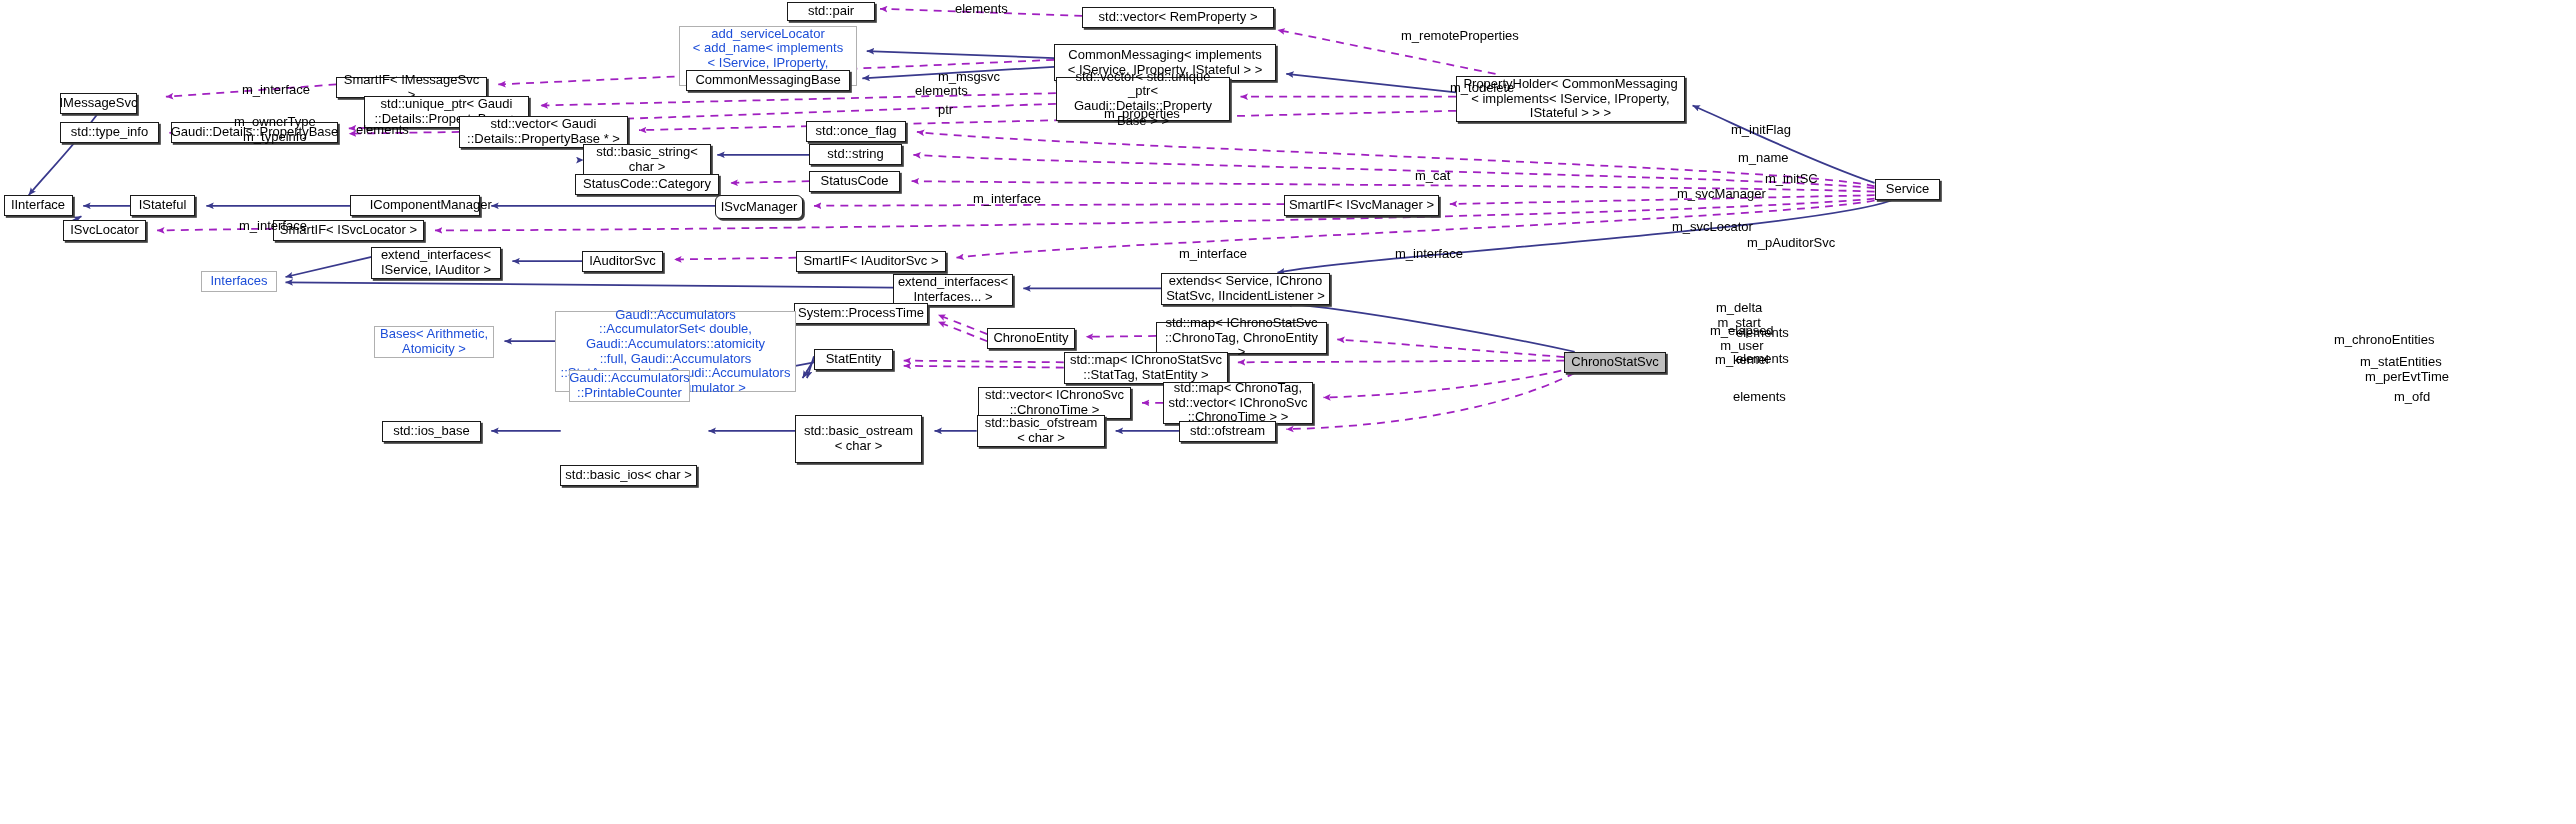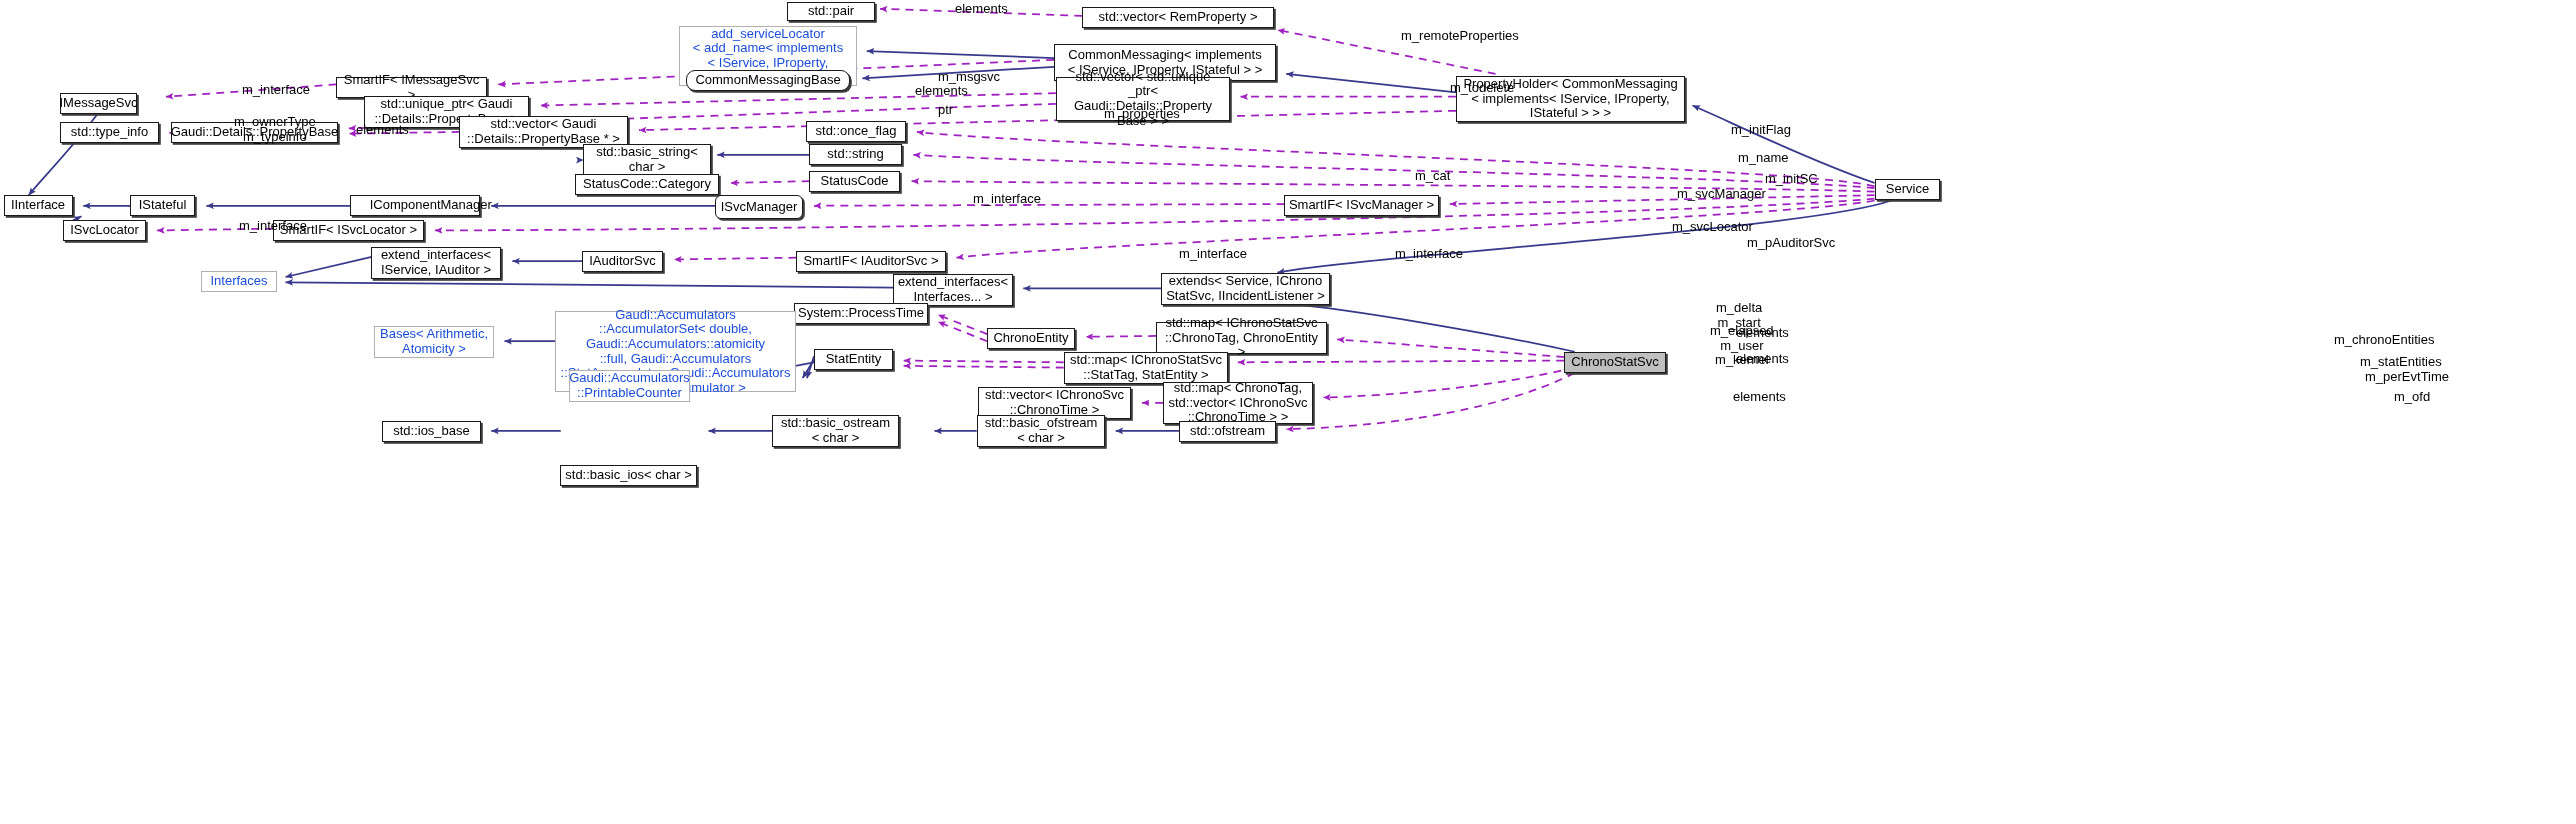--- a/index.html
+++ b/index.html
@@ -181,21 +181,21 @@
       <div class="node faint" style="left: 679px; top: 26px; width: 178px; height: 60px;">add_serviceLocator
 &lt; add_name&lt; implements
 &lt; IService, IProperty,
         IStateful &gt; &gt; &gt;</div>
       <div class="node shadow" style="left: 1054px; top: 44px; width: 222px; height: 37px;">CommonMessaging&lt; implements
 &lt; IService, IProperty, IStateful &gt; &gt;</div>
       <div class="node shadow" style="left: 1456px; top: 76px; width: 229px; height: 46px;">PropertyHolder&lt; CommonMessaging
 &lt; implements&lt; IService, IProperty,
 IStateful &gt; &gt; &gt;</div>
       <div class="node shadow" style="left: 336px; top: 77px; width: 151px; height: 21px;">SmartIF&lt; IMessageSvc &gt;</div>
-      <div class="node shadow" style="left: 686px; top: 70px; width: 164px; height: 21px; border-radius: 9px;">CommonMessagingBase</div>
+      <div class="node shadow" style="left: 686px; top: 70px; width: 164px; height: 21px;">CommonMessagingBase</div>
       <div class="node shadow" style="left: 1056px; top: 77px; width: 174px; height: 44px;">std::vector&lt; std::unique
 _ptr&lt; Gaudi::Details::Property
 Base &gt; &gt;</div>
       <div class="node shadow" style="left: 60px; top: 93px; width: 77px; height: 21px;">IMessageSvc</div>
       <div class="node shadow" style="left: 364px; top: 96px; width: 165px; height: 32px;">std::unique_ptr&lt; Gaudi
 ::Details::PropertyBase &gt;</div>
       <div class="node shadow" style="left: 60px; top: 122px; width: 99px; height: 21px;">std::type_info</div>
       <div class="node shadow" style="left: 171px; top: 122px; width: 167px; height: 21px;">Gaudi::Details::PropertyBase</div>
       <div class="node shadow" style="left: 459px; top: 116px; width: 169px; height: 32px;">std::vector&lt; Gaudi
 ::Details::PropertyBase * &gt;</div>
@@ -240,21 +240,21 @@
 ::StatTag, StatEntity &gt;</div>
       <div class="node faint" style="left: 569px; top: 370px; width: 121px; height: 32px;">Gaudi::Accumulators
 ::PrintableCounter</div>
       <div class="node shadow" style="left: 978px; top: 387px; width: 153px; height: 32px;">std::vector&lt; IChronoSvc
 ::ChronoTime &gt;</div>
       <div class="node shadow" style="left: 1163px; top: 382px; width: 150px; height: 42px;">std::map&lt; ChronoTag,
 std::vector&lt; IChronoSvc
 ::ChronoTime &gt; &gt;</div>
       <div class="node shadow" style="left: 382px; top: 421px; width: 99px; height: 21px;">std::ios_base</div>
       <div class="node shadow" style="left: 560px; top: 421px; width: 137px; height: 21px; margin-top: 44px;">std::basic_ios&lt; char &gt;</div>
-      <div class="node shadow" style="left: 772px; top: 415px; width: 127px; height: 32px;">std::basic_ostream
+      <div class="node shadow" style="left: 795px; top: 415px; width: 127px; height: 48px;">std::basic_ostream
 &lt; char &gt;</div>
       <div class="node shadow" style="left: 977px; top: 415px; width: 128px; height: 32px;">std::basic_ofstream
 &lt; char &gt;</div>
       <div class="node shadow" style="left: 1179px; top: 421px; width: 97px; height: 21px;">std::ofstream</div>
     </div>
   <div id="labels-layer">
       <div class="edge-label" style="left: 955px; top: 1.8px;">elements</div>
       <div class="edge-label" style="left: 1401px; top: 29px;">m_remoteProperties</div>
       <div class="edge-label" style="left: 938px; top: 70px;">m_msgsvc</div>
       <div class="edge-label" style="left: 242px; top: 83px;">m_interface</div>

